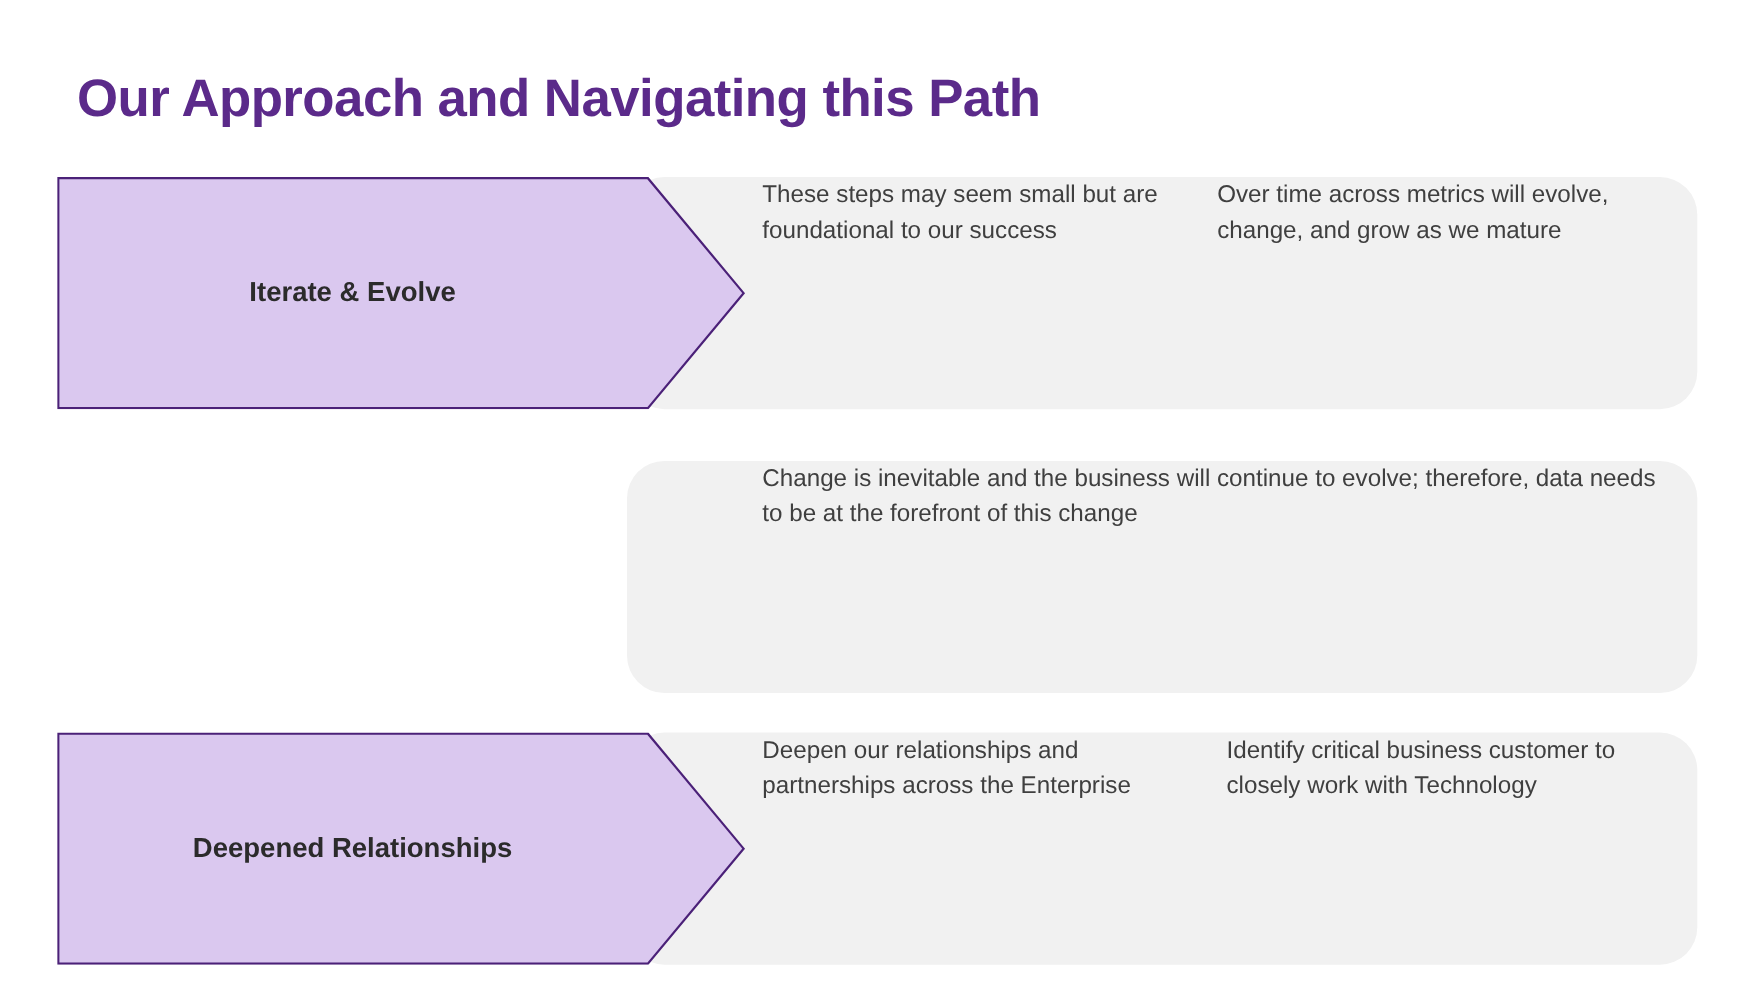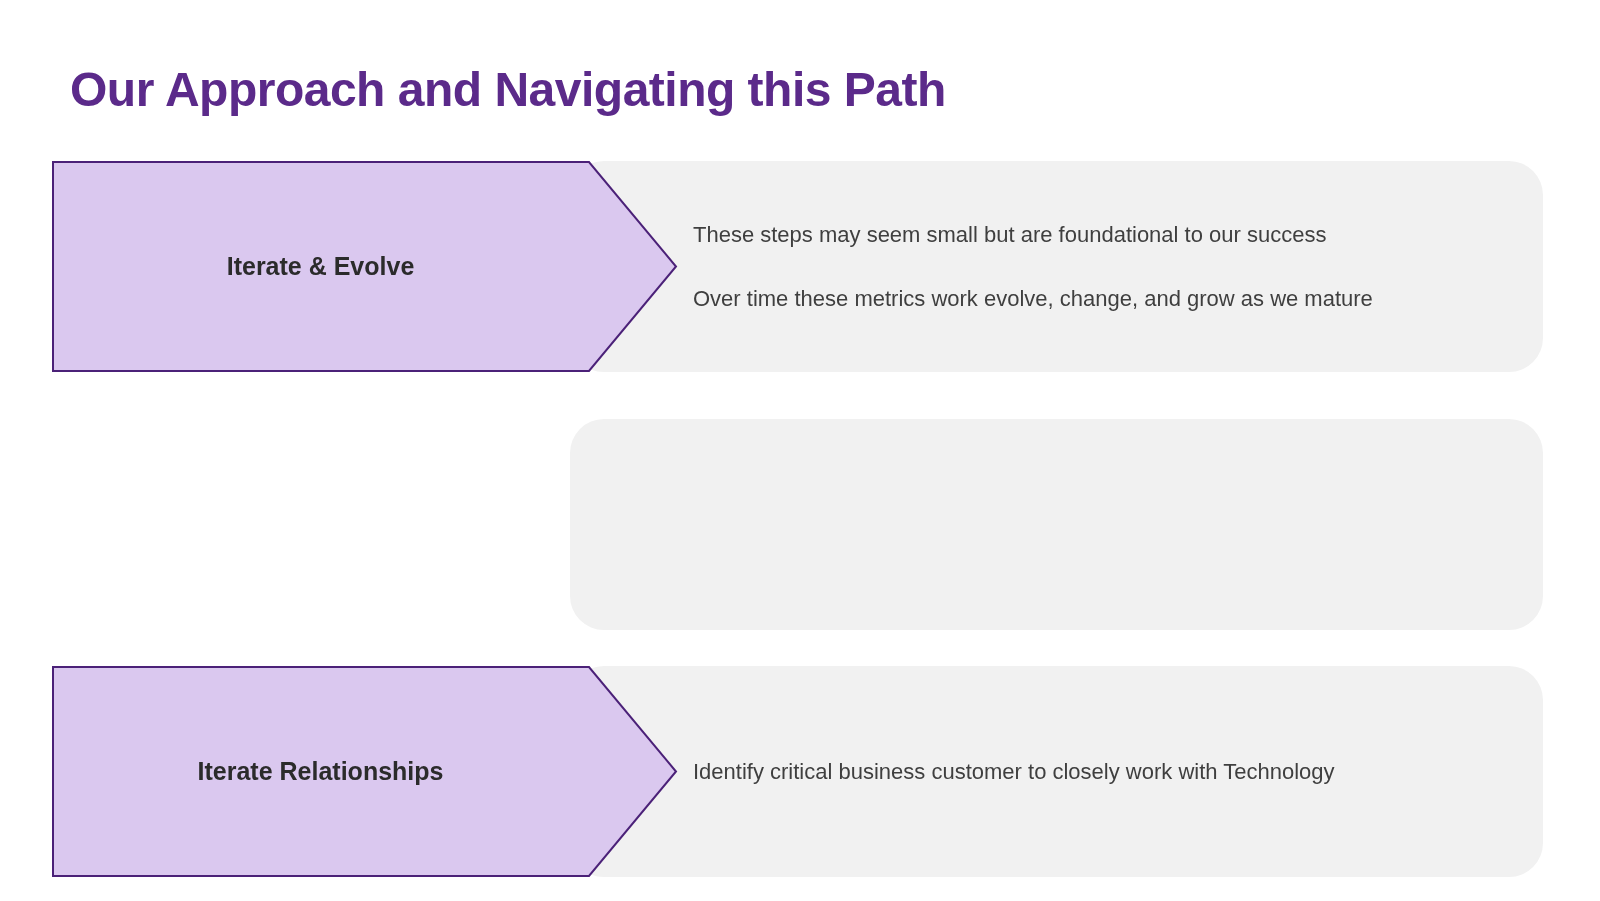--- a/index.html
+++ b/index.html
@@ -44,21 +44,21 @@
     background: #F1F1F1;
     border-radius: 34px;
   }
   .panel-text {
     position: absolute;
     left: 693px;
     top: 0;
     width: 820px;
     height: 211px;
     display: flex;
-    flex-direction: column;
+    flex-direction: row;
     justify-content: center;
     gap: 32px;
   }
   .panel-text p {
     margin: 0;
     font-size: 22px;
     line-height: 1.45;
     color: #3F3F3F;
   }
   .arrow {
@@ -93,42 +93,44 @@
 <body>
 
 <div class="slide">
 
   <h1 class="slide-title">Our Approach and Navigating this Path</h1>
 
   <section class="row row-1">
     <div class="panel"></div>
     <div class="panel-text">
       <p>These steps may seem small but are foundational to our success</p>
-      <p>Over time these metrics work evolve, change, and grow as we mature</p>
+      <p>Over time across metrics will evolve, change, and grow as we mature</p>
     </div>
     <div class="arrow">
       <svg width="627" height="211" viewBox="0 0 627 211">
         <polygon points="1,1 537,1 624,105.5 537,210 1,210" fill="#DAC8EF" stroke="#4B2178" stroke-width="2" stroke-linejoin="miter"></polygon>
       </svg>
       <div class="arrow-label">Iterate &amp; Evolve</div>
     </div>
   </section>
 
   <section class="row row-2">
     <div class="panel"></div>
     <div class="panel-text">
+      <p>Change is inevitable and the business will continue to evolve; therefore, data needs to be at the forefront of this change</p>
     </div>
   </section>
 
   <section class="row row-3">
     <div class="panel"></div>
     <div class="panel-text">
+      <p>Deepen our relationships and partnerships across the Enterprise</p>
       <p>Identify critical business customer to closely work with Technology</p>
     </div>
     <div class="arrow">
       <svg width="627" height="211" viewBox="0 0 627 211">
         <polygon points="1,1 537,1 624,105.5 537,210 1,210" fill="#DAC8EF" stroke="#4B2178" stroke-width="2" stroke-linejoin="miter"></polygon>
       </svg>
-      <div class="arrow-label">Iterate Relationships</div>
+      <div class="arrow-label">Deepened Relationships</div>
     </div>
   </section>
 
 </div>
 
 </body></html>

